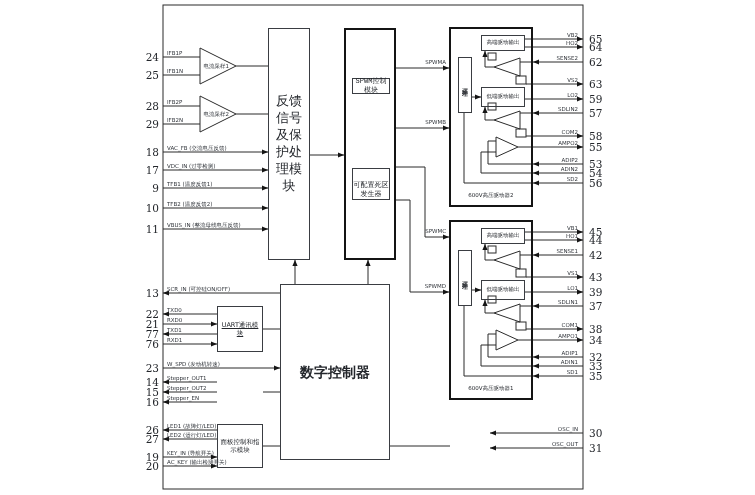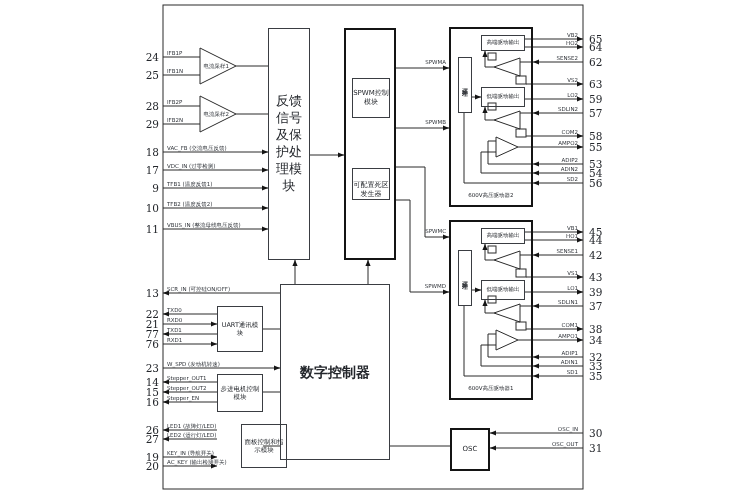--- a/index.html
+++ b/index.html
@@ -278,44 +278,38 @@
         <line x1="263" y1="446" x2="280" y2="446" class="w"></line>
         <line x1="390" y1="446" x2="450" y2="446" class="w"></line>
       </g>
   </svg>
 
   <div class="blk" style="left:268px;top:28px;width:42px;height:232px;font-size:13px;padding:2px;">
     <span>反馈信号及保护处理模块</span>
   </div>
 
   <div class="blk thick" style="left:344px;top:28px;width:52px;height:232px;"></div>
-  <div class="blk" style="left:352px;top:78px;width:38px;height:40px;font-size:7px;">
+  <div class="blk" style="left:352px;top:78px;width:38px;height:16px;font-size:7px;font-family:Liberation Mono, monospace;">
     <span>SPWM控制模块</span>
   </div>
   <div class="blk" style="left:352px;top:168px;width:38px;height:32px;font-size:7px;align-items:flex-end;">
     <span>可配置死区发生器</span>
   </div>
 
   <div class="blk" style="left:280px;top:284px;width:110px;height:176px;font-size:14px;font-weight:bold;">
     <span>数字控制器</span>
   </div>
 
-  <div class="blk" style="left:217px;top:306px;width:46px;height:46px;font-size:6.5px;padding:2px;">
+  <div class="blk" style="left:217px;top:306px;width:46px;height:46px;font-size:6.5px;padding:2px;text-decoration:underline;">
     <span>UART通讯模块</span>
   </div>
-  <div class="blk" style="left:217px;top:374px;width:46px;height:38px;font-size:6.5px;padding:2px;">
-    <span>步进电机控制模块</span>
-  </div>
-  <div class="blk" style="left:217px;top:424px;width:46px;height:44px;font-size:6.5px;padding:2px;margin-left:24px;">
+  <div class="blk" style="left:217px;top:424px;width:46px;height:44px;font-size:6.5px;padding:2px;">
     <span>面板控制和指示模块</span>
   </div>
 
-  <div class="blk thick" style="left:450px;top:428px;width:40px;height:43px;font-size:7px;">
-    <span>OSC</span>
-  </div>
 
   <div class="blk thick" style="left:449px;top:27px;width:84px;height:180px;"></div>
   <div class="blk vtxt" style="left:458px;top:57px;width:14px;height:56px;font-size:6px;">
     <span>逻辑处理</span>
   </div>
   <div class="blk" style="left:481px;top:35px;width:44px;height:16px;font-size:5.5px;">
     <span>高端驱动输出</span>
   </div>
   <div class="blk" style="left:481px;top:87px;width:44px;height:20px;font-size:5.5px;">
     <span>低端驱动输出</span>

